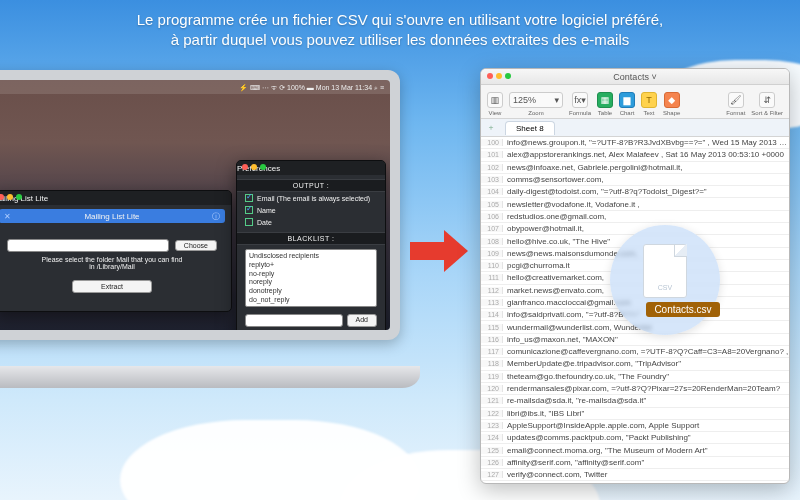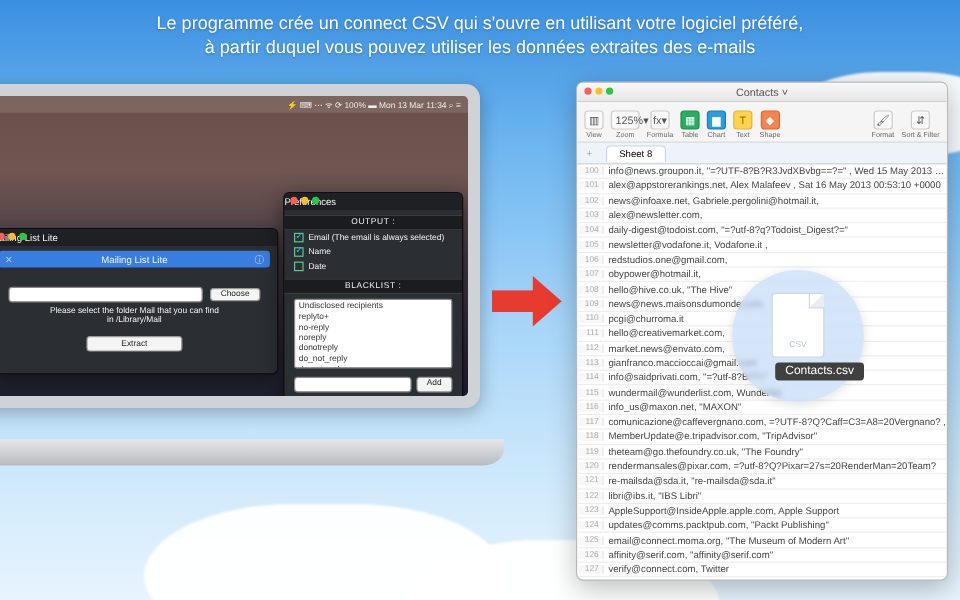--- a/index.html
+++ b/index.html
@@ -129,21 +129,21 @@
   }
   .numbers .nb-titlebar .traffic { position:absolute; left:6px; top:4px; display:flex; gap:3px; }
   .nb-toolbar {
     height:34px; background:#f5f5f5; border-bottom:1px solid #d4d4d4;
     display:flex; align-items:flex-end; padding:0 6px 2px; gap:6px;
     font-size:6px; color:#666;
   }
   .tool { display:flex; flex-direction:column; align-items:center; gap:2px; }
   .tool .ic { width:16px; height:16px; border:1px solid #ccc; border-radius:3px; background:#fafafa;
               display:flex; align-items:center; justify-content:center; font-size:9px; color:#555;}
-  .tool.zoom .ic { width:24px; display:flex; justify-content:space-between; padding:0 3px; }
+  .tool.zoom .ic { width:54px; display:flex; justify-content:space-between; padding:0 3px; }
   .tool.tbl .ic  { background:#27ae60; color:#fff; border-color:#1f8f4f;}
   .tool.chart .ic{ background:#2d9cdb; color:#fff; border-color:#1f7cb8;}
   .tool.text .ic { background:#ffd24d; color:#936b00; border-color:#e0b531;}
   .tool.shape .ic{ background:#f5844e; color:#fff; border-color:#d86a35;}
   .nb-tab {
     height:18px; background:#eef3f9; border-bottom:1px solid #d4d4d4;
     display:flex; align-items:center; font-size:8px;
   }
   .nb-tab .tab { padding:2px 10px; background:#fff; border:1px solid #ccd6e2; border-bottom:none;
                  border-radius:4px 4px 0 0; margin-left:4px; }
@@ -173,36 +173,36 @@
     width:44px; height:54px; background:#fff; border:1px solid #cfd7df; border-radius:3px;
     position:relative; display:flex; align-items:flex-end; justify-content:center;
     font-size:7px; color:#b8c5d3; padding-bottom:6px;
   }
   .csv-file::before {
     content:""; position:absolute; right:-1px; top:-1px; width:12px; height:12px;
     background:linear-gradient(135deg, transparent 49%, #e6edf5 50%);
     border-left:1px solid #cfd7df; border-bottom:1px solid #cfd7df;
   }
   .csv-label {
-    margin-top:4px; background:#404040; color:#fff; font-size:10px;
+    margin-top:4px; background:#a16207; color:#fff; font-size:10px;
     padding:2px 8px; border-radius:3px;margin-left:36px;
   }
 
   
 </style>
 </head>
 <body>
 
 <div class="cloud" style="left:-40px; top:200px; width:220px; height:90px;"></div>
 <div class="cloud" style="left:120px; top:420px; width:300px; height:120px;"></div>
 <div class="cloud" style="right:-40px; top:60px; width:180px; height:70px;"></div>
 <div class="cloud" style="right:200px; top:450px; width:260px; height:110px;"></div>
 
 <div class="banner">
-  <div>Le programme crée un connect CSV qui s'ouvre en utilisant votre logiciel préféré,</div>
+  <div>Le programme crée un fichier CSV qui s'ouvre en utilisant votre logiciel préféré,</div>
   <div>à partir duquel vous pouvez utiliser les données extraites des e-mails</div>
 </div>
 
 <div class="laptop">
   <div class="lap-screen-frame">
     <div class="lap-screen">
       <div class="mac-menubar">
         <span class="apple"></span>
         <span>⚡  ⌨︎  ⋯  ᯤ  ⟳  100%  ▬  Mon 13 Mar  11:34  ⌕  ≡</span>
       </div>
@@ -348,21 +348,21 @@
       <div class="s-row">
         <div class="rn">101</div>
         <div class="cell">alex@appstorerankings.net, Alex Malafeev , Sat 16 May 2013 00:53:10 +0000</div>
       </div>
       <div class="s-row">
         <div class="rn">102</div>
         <div class="cell">news@infoaxe.net, Gabriele.pergolini@hotmail.it,</div>
       </div>
       <div class="s-row">
         <div class="rn">103</div>
-        <div class="cell">alex@newsletter.com,</div>
+        <div class="cell">comms@sensortower.com,</div>
       </div>
       <div class="s-row">
         <div class="rn">104</div>
         <div class="cell">daily-digest@todoist.com, "=?utf-8?q?Todoist_Digest?="</div>
       </div>
       <div class="s-row">
         <div class="rn">105</div>
         <div class="cell">newsletter@vodafone.it, Vodafone.it ,</div>
       </div>
       <div class="s-row">

